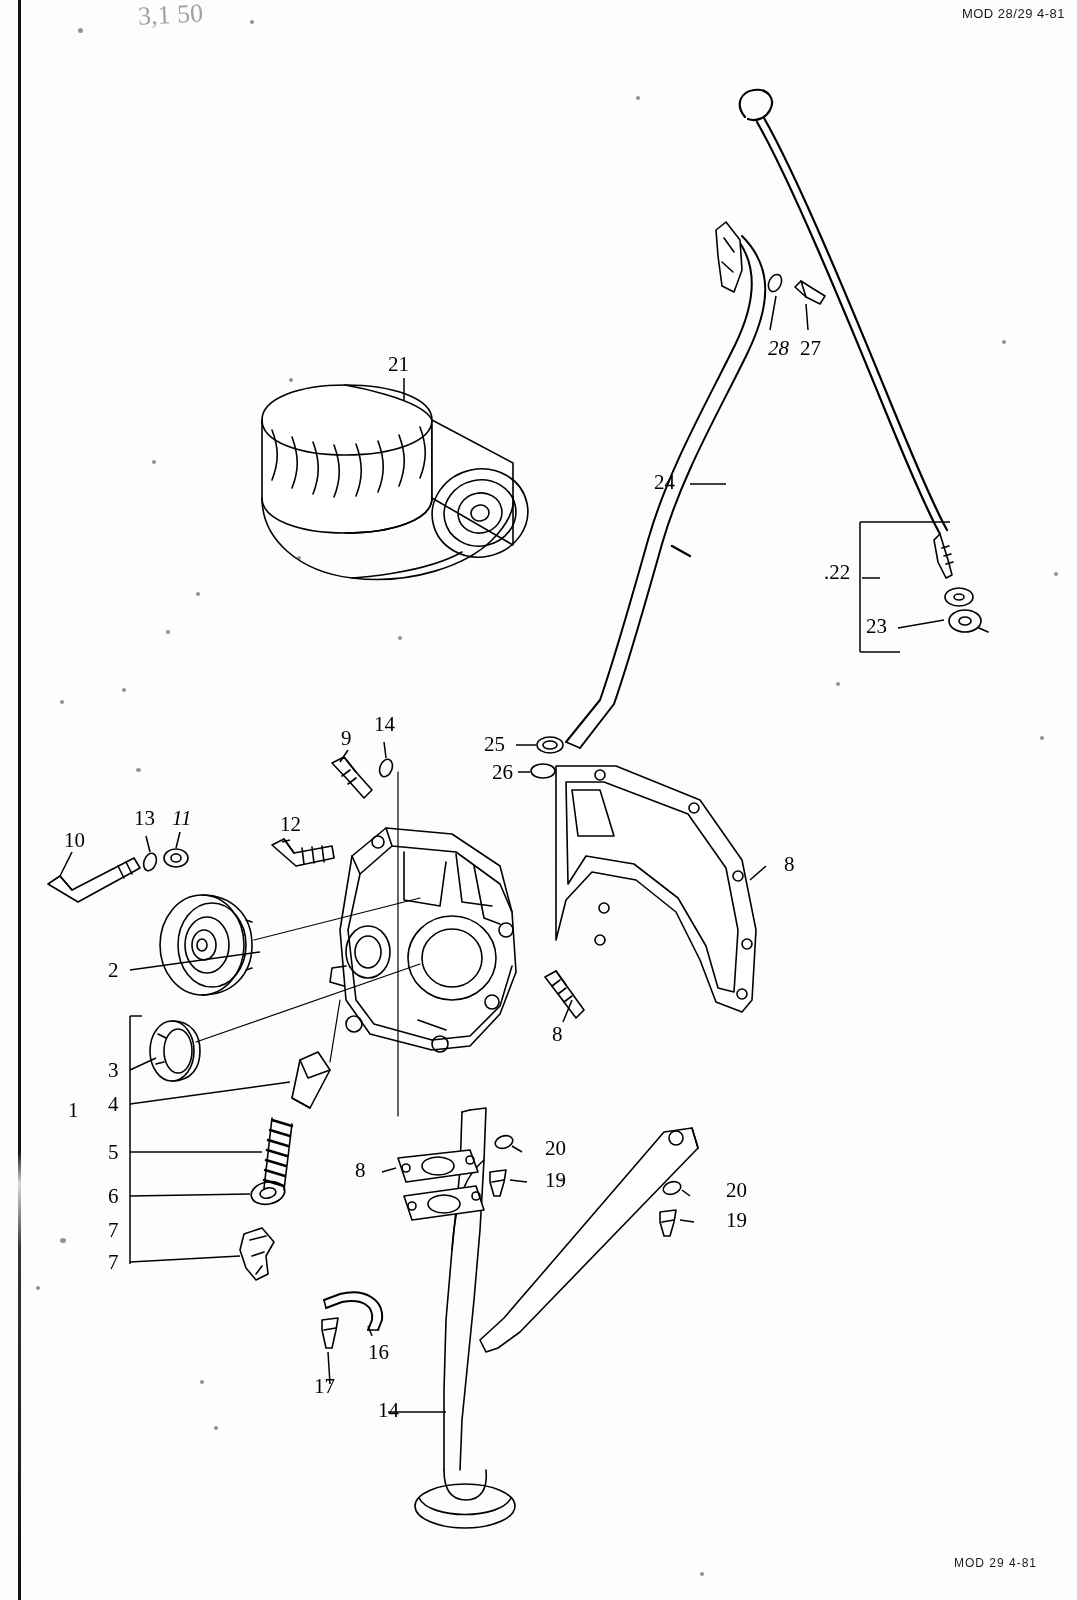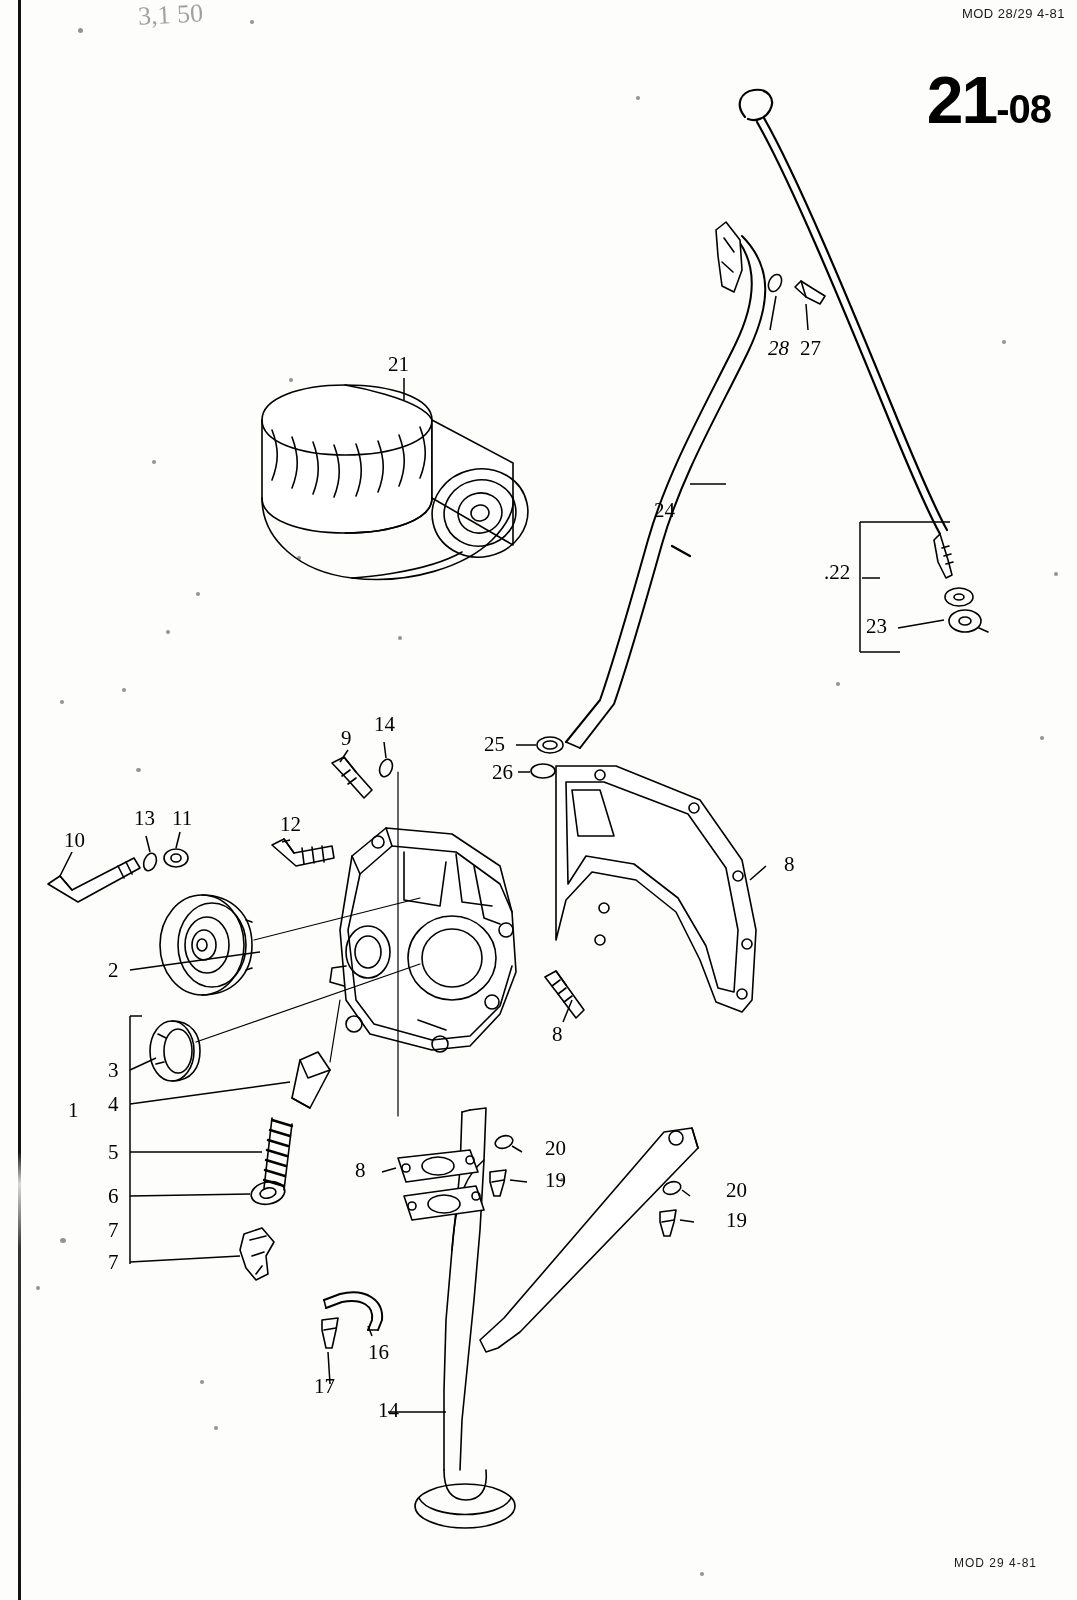--- a/index.html
+++ b/index.html
@@ -89,23 +89,20 @@
 <body>
 
 <div id="page">
 
   <div class="edge-bar soft"></div>
 
   <div class="hdr-code hdr-top-right">MOD 28/29  4-81</div>
   <div class="hdr-code hdr-bottom-right">MOD 29  4-81</div>
   <div class="scribble">3,1 50</div>
 
-  <div class="section-num">
-    <span class="big">21</span><span class="small">-08</span>
-  </div>
 
   <svg class="art" viewBox="0 0 1077 1600">
     <g fill="none" stroke="#000" stroke-width="1.6" stroke-linejoin="round" stroke-linecap="round">
 
       <g>
         <path d="M262 420 C262 398 300 385 345 385 C392 385 432 398 432 420
                  L432 498 C432 520 392 533 345 533 C300 533 262 520 262 498 Z" fill="#fff"></path>
         <path d="M262 420 C262 442 300 455 345 455 C392 455 432 442 432 420"></path>
 
         <path d="M432 420 L513 463 L513 545 L432 498 Z" fill="#fff"></path>
@@ -400,34 +397,34 @@
       <path d="M372 1336 L368 1326"></path>
       <path d="M330 1384 L328 1352"></path>
       <path d="M522 1152 L512 1146"></path>
       <path d="M527 1182 L510 1180"></path>
       <path d="M690 1196 L682 1190"></path>
       <path d="M694 1222 L680 1220"></path>
     </g>
   </svg>
 
   <div class="lbl" style="left:388px; top:352px;">21</div>
-  <div class="lbl" style="left:654px; top:470px;margin-top:28px;">24</div>
+  <div class="lbl" style="left:654px; top:470px;">24</div>
   <div class="lbl" style="left:768px; top:336px;font-style:italic;">28</div>
   <div class="lbl" style="left:800px; top:336px;">27</div>
   <div class="lbl" style="left:824px; top:560px;">.22</div>
   <div class="lbl" style="left:866px; top:614px;text-align:center;">23</div>
   <div class="lbl" style="left:484px; top:732px;">25</div>
   <div class="lbl" style="left:484px; top:760px;margin-left:8px;">26</div>
   <div class="lbl" style="left:784px; top:852px;">8</div>
 
   <div class="lbl" style="left:341px; top:726px;">9</div>
   <div class="lbl" style="left:374px; top:712px;">14</div>
   <div class="lbl" style="left:64px;  top:828px;">10</div>
   <div class="lbl" style="left:134px; top:806px;">13</div>
-  <div class="lbl" style="left:172px; top:806px;">11</div>
+  <div class="lbl" style="left:172px; top:806px;font-style:italic;">11</div>
   <div class="lbl" style="left:280px; top:812px;">12</div>
 
   <div class="lbl" style="left:108px; top:958px;">2</div>
   <div class="lbl" style="left:108px; top:1058px;">3</div>
   <div class="lbl" style="left:108px; top:1092px;">4</div>
   <div class="lbl" style="left:108px; top:1140px;">5</div>
   <div class="lbl" style="left:108px; top:1184px;">6</div>
   <div class="lbl" style="left:108px; top:1218px;">7</div>
   <div class="lbl" style="left:108px; top:1250px;">7</div>
   <div class="lbl" style="left:68px;  top:1098px;">1</div>

